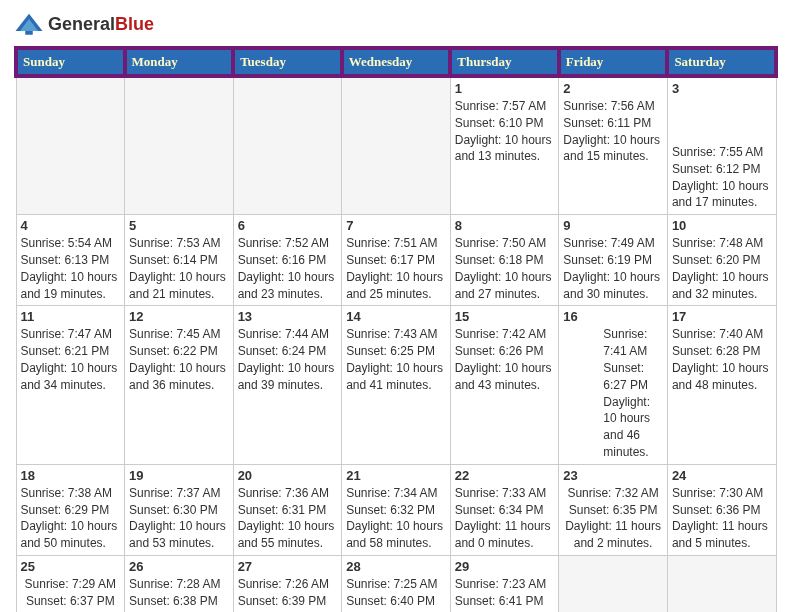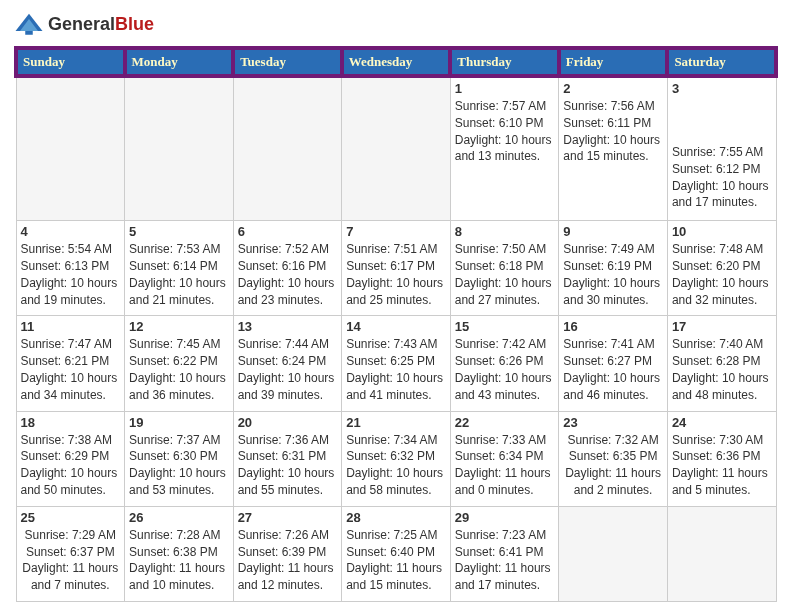--- a/index.html
+++ b/index.html
@@ -240,21 +240,21 @@
           </td>
           <td>
             <span class="day-number">15</span>
             <div class="day-info" style="white-space: pre-line;">Sunrise: 7:42 AM
 Sunset: 6:26 PM
 Daylight: 10 hours
 and 43 minutes.</div>
           </td>
           <td>
             <span class="day-number">16</span>
-            <div class="day-info" style="white-space: pre-line;">Sunrise: 7:41 AM
+            <div class="day-info" style="white-space: pre-line; margin-left: 40px;">Sunrise: 7:41 AM
 Sunset: 6:27 PM
 Daylight: 10 hours
 and 46 minutes.</div>
           </td>
           <td>
             <span class="day-number">17</span>
             <div class="day-info" style="white-space: pre-line;">Sunrise: 7:40 AM
 Sunset: 6:28 PM
 Daylight: 10 hours
 and 48 minutes.</div>

